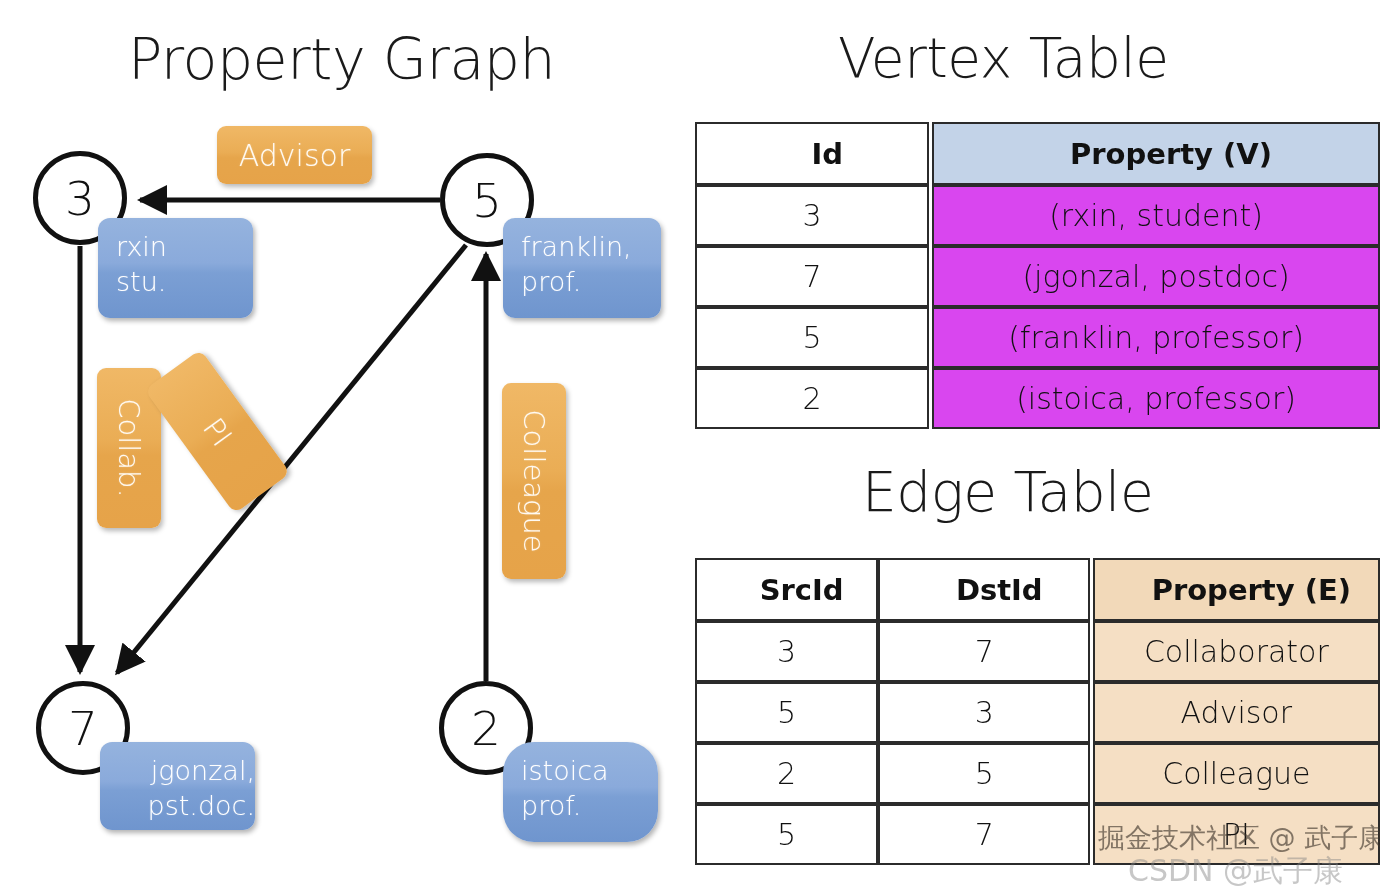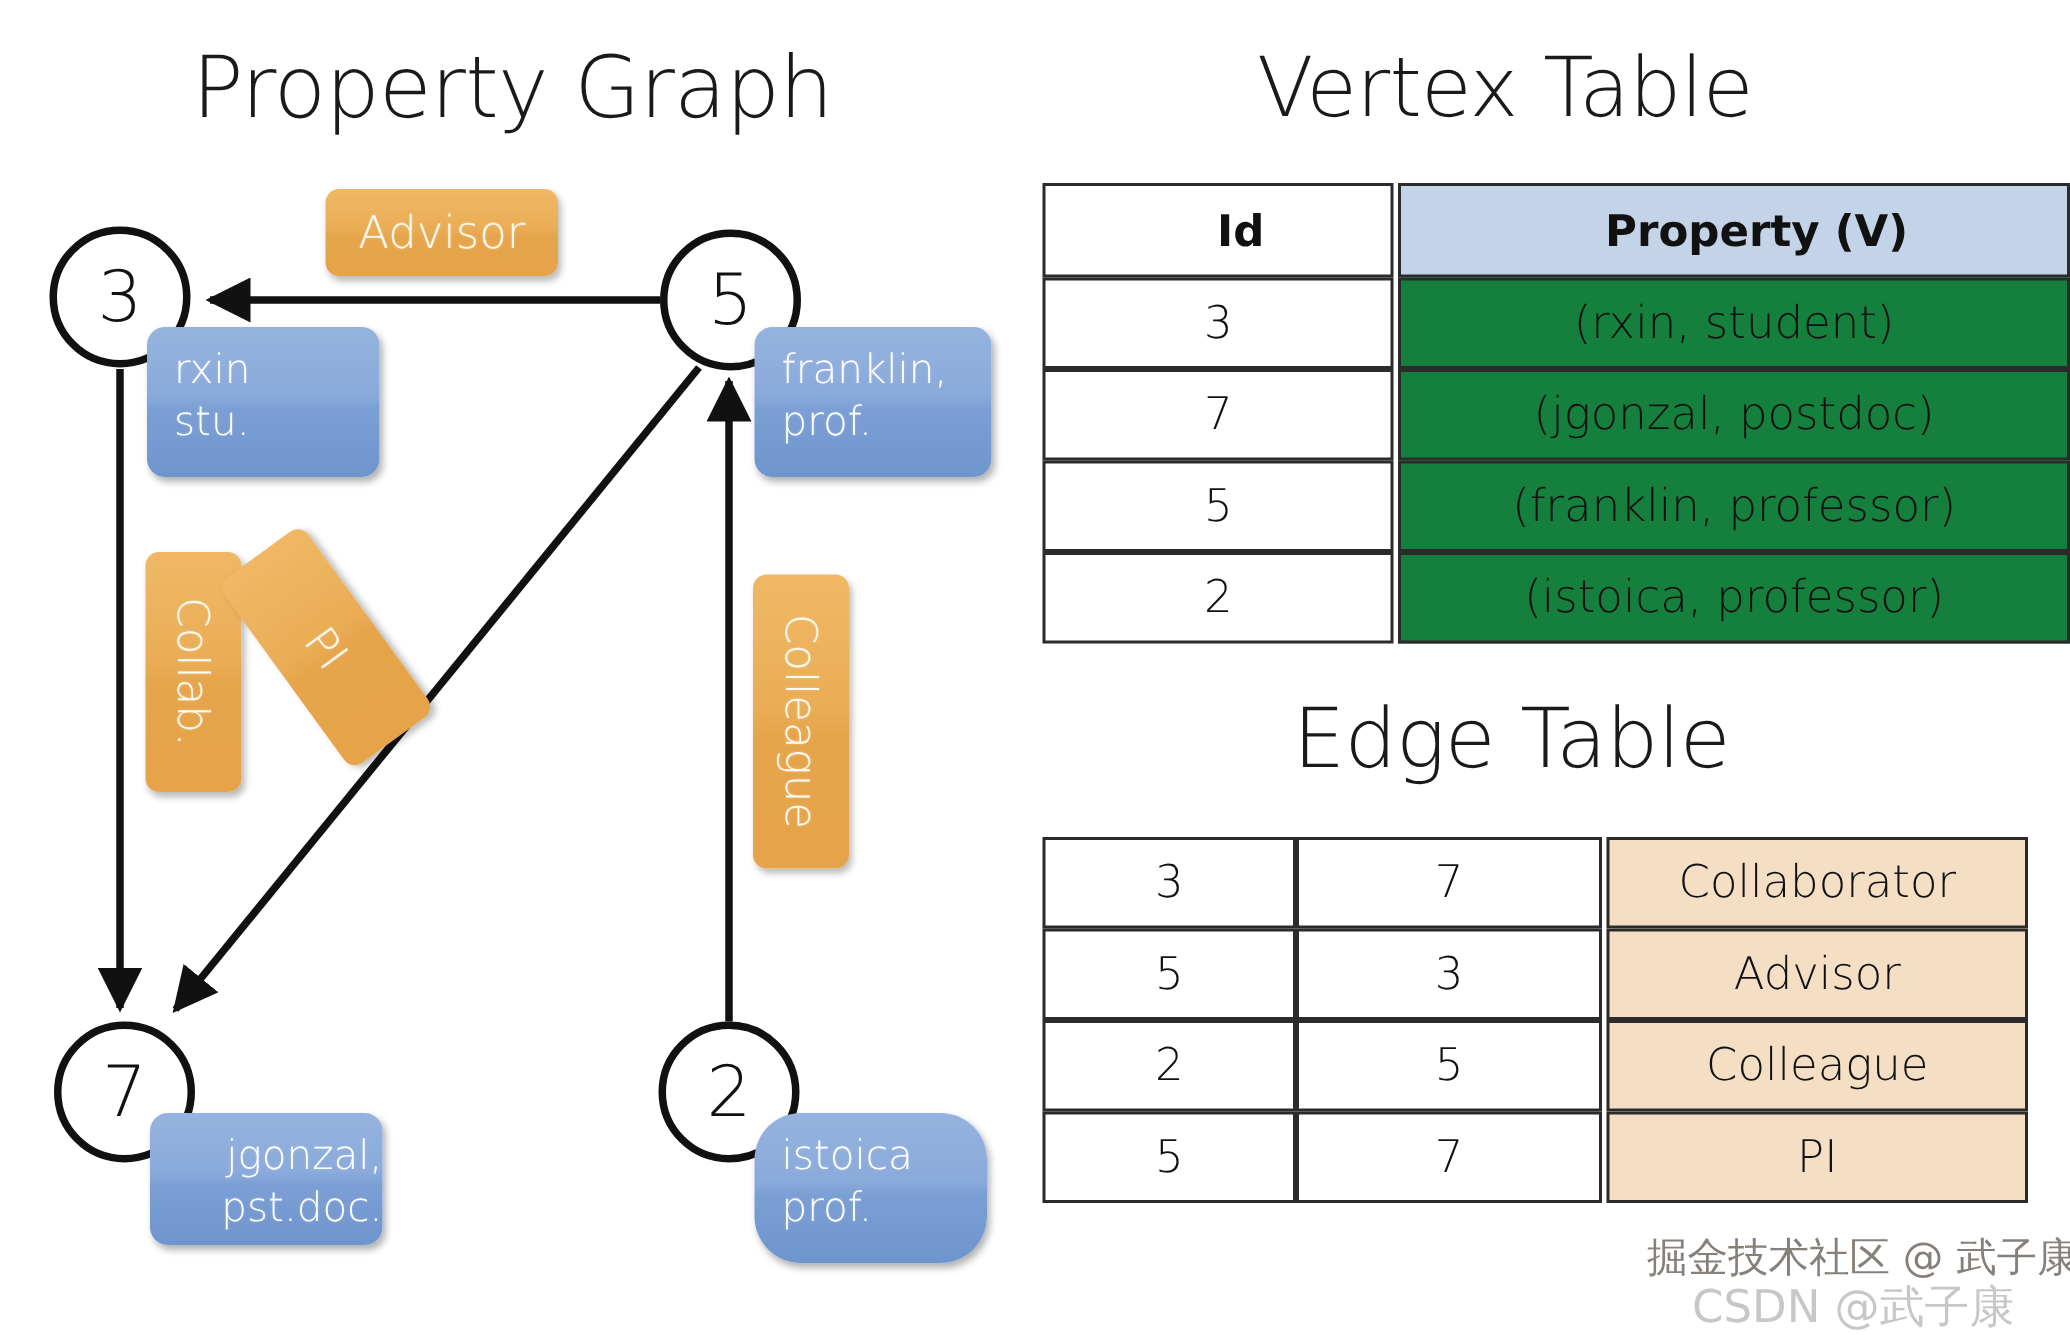--- a/index.html
+++ b/index.html
@@ -122,21 +122,21 @@
     font-weight: 300;
     color: #111;
   }
   .tbl th { font-weight: bold; font-size: 29px; padding-left: 30px; }
   .tbl td { font-size: 30px; }
   .spacer-col { border: none !important; width: 3px; }
 
   
   #vertex-table { left: 695px; top: 122px; }
   #vertex-table .c-id   { width: 211px; }
-  #vertex-table .c-prop { width: 431px; background: #15803d; }
+  #vertex-table .c-prop { width: 431px; background: #d946ef; }
   #vertex-table th.c-prop { background: #c3d3e8; }
   #vertex-table tr { height: 61px; }
   #vertex-table tr.hdr { height: 63px; }
 
   
   #edge-table { left: 695px; top: 558px; }
   #edge-table .c-src { width: 165px; }
   #edge-table .c-dst { width: 200px; }
   #edge-table .c-prop { width: 277px; background: #f5dfc4; }
   #edge-table th.c-prop { background: #f2d9b9; }
@@ -248,20 +248,26 @@
   <tr>
     <td class="c-id">2</td>
     <td class="spacer-col"></td>
     <td class="c-prop">(istoica, professor)</td>
   </tr>
 </tbody>
   </table>
 
 <table class="tbl" id="edge-table">
   <tbody>
+      <tr class="hdr">
+    <th class="c-src">SrcId</th>
+    <th class="c-dst">DstId</th>
+    <td class="spacer-col"></td>
+    <th class="c-prop">Property (E)</th>
+  </tr>
   <tr>
     <td class="c-src">3</td>
     <td class="c-dst">7</td>
     <td class="spacer-col"></td>
     <td class="c-prop">Collaborator</td>
   </tr>
   <tr>
     <td class="c-src">5</td>
     <td class="c-dst">3</td>
     <td class="spacer-col"></td>

